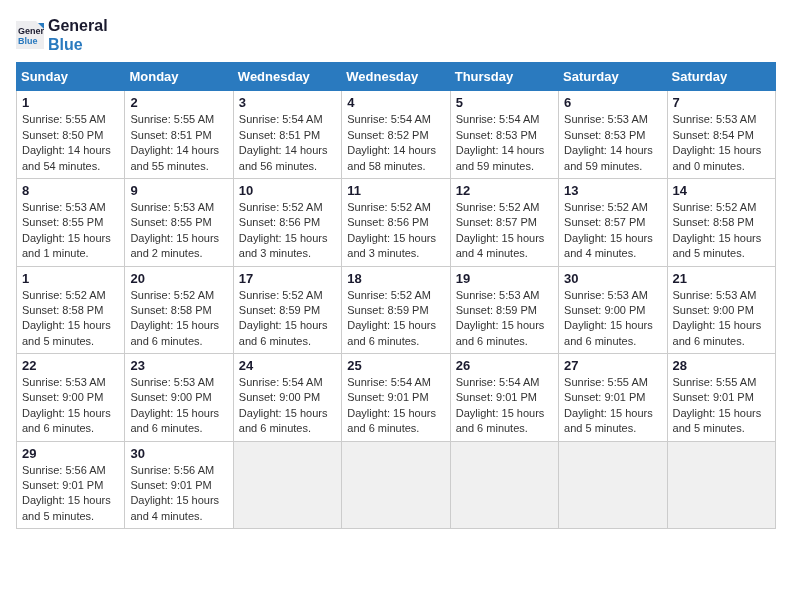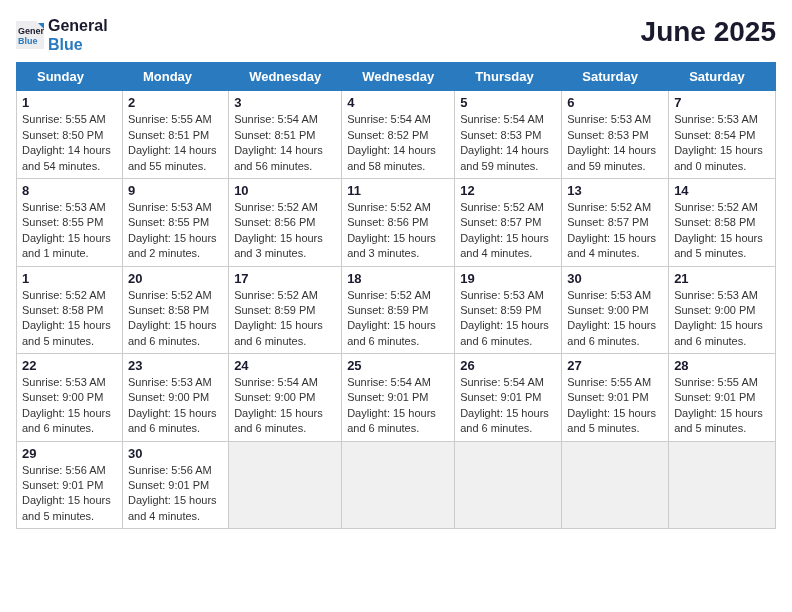--- a/index.html
+++ b/index.html
@@ -40,21 +40,21 @@
     .calendar {
       width: 100%;
       border-collapse: collapse;
       font-size: 11px;
     }
     .calendar thead tr th {
       background: #2a7abf;
       color: #fff;
       font-size: 13px;
       font-weight: bold;
-      padding: 6px 20px;
+      padding: 6px 4px;
       text-align: left;
       border: 1px solid #2a7abf;
     }
     .calendar tbody tr td {
       vertical-align: top;
       border: 1px solid #ccc;
       padding: 4px 5px;
       width: 108px;
       min-height: 80px;
       background: #fff;
@@ -86,21 +86,20 @@
       <text x="2" y="13" font-size="9" font-weight="bold" fill="#1a1a2e" font-family="Arial">General</text>
       <text x="2" y="23" font-size="9" font-weight="bold" fill="#2a7abf" font-family="Arial">Blue</text>
       <polygon points="22,2 28,2 28,8" fill="#2a7abf"></polygon>
     </svg>
     <div style="display:flex;flex-direction:column;line-height:1.2">
       <span style="font-size:16px;font-weight:bold;color:#1a1a2e;">General</span>
       <span style="font-size:16px;font-weight:bold;color:#2a7abf;">Blue</span>
     </div>
   </div>
   <div class="title-block">
-    <div class="month-title">June 2025</div>
   </div>
 </div>
 
 <table class="calendar">
   <thead>
     <tr>
         <th>Sunday</th>
         <th>Monday</th>
         <th>Wednesday</th>
         <th>Wednesday</th>

